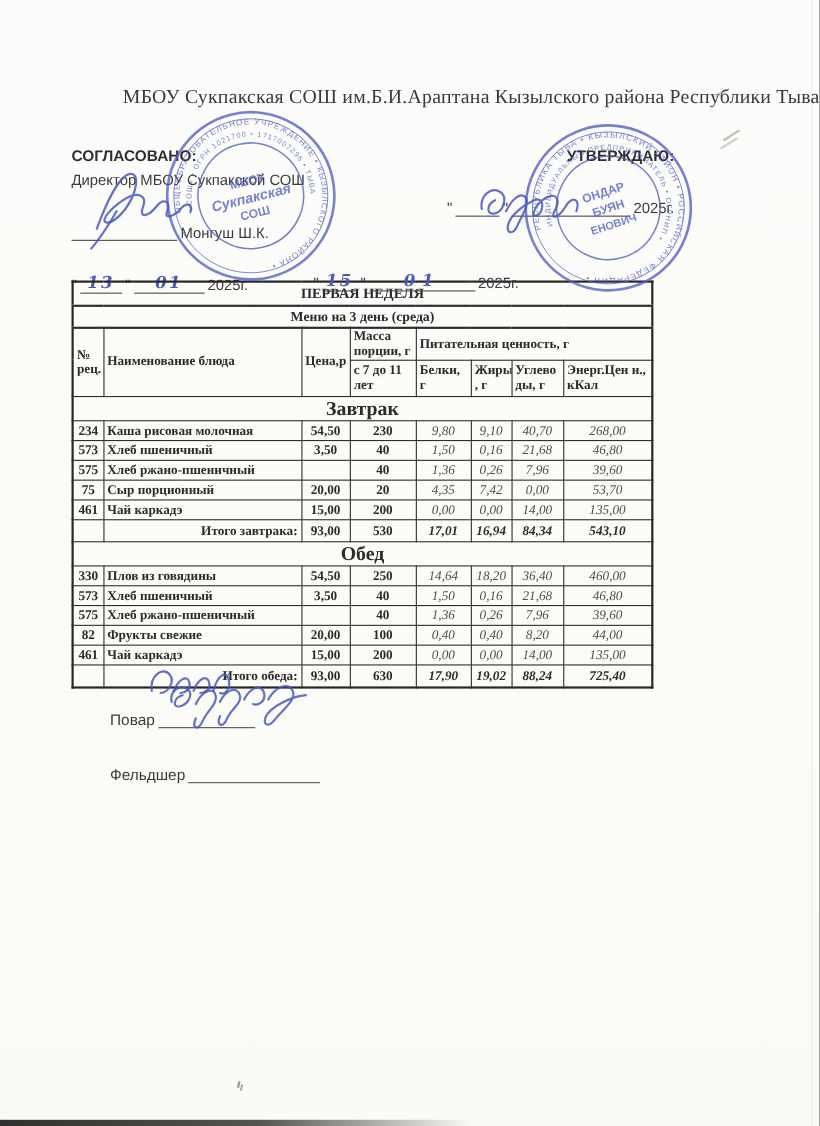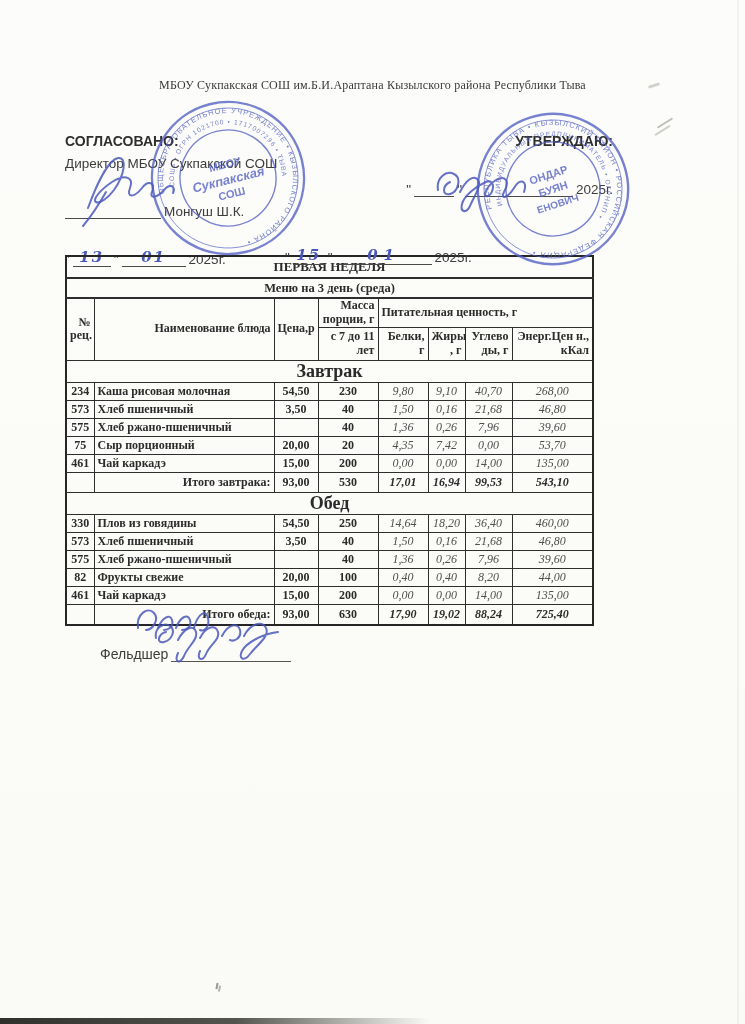--- a/index.html
+++ b/index.html
@@ -4,22 +4,22 @@
 <style>
   html,body{margin:0;padding:0;background:#888;}
   .page{
     position:relative;width:745px;height:1024px;margin:0 auto;
     background:linear-gradient(180deg,#fcfcfa 0%,#fbfbf8 60%,#fafaf7 100%);
     overflow:hidden;
     font-family:"Liberation Sans",sans-serif;color:#333;
   }
   
   .header-line{
-    position:absolute;top:78px;left:0;width:100%;text-align:center;
-    font-family:"Liberation Serif",serif;font-size:12px;color:#3a3a3a;letter-spacing:.2px;
+    position:absolute;top:78px;left:0;width:100%;text-align:right;
+    font-family:"Liberation Serif",serif;font-size:18px;color:#3a3a3a;letter-spacing:.2px;
   }
   
   .approve{position:absolute;font-size:13.5px;color:#3c3c3c;z-index:1;}
   .appr-title{font-weight:bold;font-size:14px;color:#2e2e2e;margin-bottom:7px;}
   .appr-sub{margin-bottom:5px;}
   .line{display:flex;align-items:flex-end;gap:3px;height:20px;margin-bottom:3px;margin-top:28px;}
   .right-al{justify-content:flex-end;text-align:right;}
   .uline{display:inline-block;border-bottom:1.3px solid #4a4a4a;height:16px;text-align:center;}
   .hand{
     font-family:"DejaVu Serif",serif;font-style:italic;font-weight:bold;
@@ -38,21 +38,21 @@
   
   .table-wrap{position:absolute;left:65px;top:255px;z-index:1;}
   table.menu{
     border-collapse:collapse;table-layout:fixed;width:529px;
     font-family:"Liberation Serif",serif;color:#2b2b2b;
   }
   table.menu{border:2px solid #262626;}
   table.menu td{border:1px solid #2e2e2e;padding:0 3px;font-size:12px;vertical-align:middle;overflow:hidden;}
   tr.row-week td{height:20px;font-weight:bold;text-align:center;font-size:13px;border-bottom-width:2px;}
   tr.row-menu td{height:18px;font-weight:bold;text-align:center;font-size:12.5px;border-bottom-width:2px;margin-top:20px;}
-  td.hc{font-weight:bold;text-align:right;font-size:12px;line-height:1.15;}
+  td.hc{font-weight:bold;text-align:left;font-size:12px;line-height:1.15;}
   tr.row-head1 td{height:22px;}
   tr.row-head2 td{height:32px;}
   td.nutr{text-align:left;padding-left:4px;}
   tr.row-section td{height:17px;font-weight:bold;text-align:center;font-size:18px;}
   tr.row-data td{height:17px;}
   tr.row-total td{height:19px;font-weight:bold;}
   .c-num{font-weight:bold;text-align:center;}
   .c-name{font-weight:bold;text-align:left;padding-left:4px;}
   .c-price,.c-mass{font-weight:bold;text-align:center;}
   .c-nut{text-align:center;color:#4f4f4f;font-style:italic;}
@@ -246,21 +246,21 @@
           <td class="c-nut">14,00</td>
           <td class="c-nut">135,00</td>
         </tr>
         <tr class="row-total">
           <td class="c-num"></td>
           <td class="c-total-label">Итого завтрака:</td>
           <td class="c-price">93,00</td>
           <td class="c-mass">530</td>
           <td class="c-nut">17,01</td>
           <td class="c-nut">16,94</td>
-          <td class="c-nut">99,53</td>
+          <td class="c-nut">84,34</td>
           <td class="c-nut">543,10</td>
         </tr>
 
         <tr class="row-section">
           <td colspan="8">Обед</td>
         </tr>
         <tr class="row-data">
           <td class="c-num">330</td>
           <td class="c-name">Плов из говядины</td>
           <td class="c-price">54,50</td>
@@ -319,20 +319,24 @@
           <td class="c-nut">19,02</td>
           <td class="c-nut">88,24</td>
           <td class="c-nut">725,40</td>
         </tr>
       </tbody>
     </table>
   </div>
 
   <div class="footer">
     <div class="line">
+      <span>Повар</span>
+      <span class="fu" style="width:88px;"></span>
+    </div>
+    <div class="line">
       <span>Фельдшер</span>
       <span class="fu" style="width:120px;"></span>
     </div>
   </div>
 
   <div class="artifact bottom-strip"></div>
   <div class="artifact edge-line"></div>
   <div class="artifact mark-a"></div>
   <div class="artifact mark-b"></div>
   <div class="artifact mark-c"></div>

